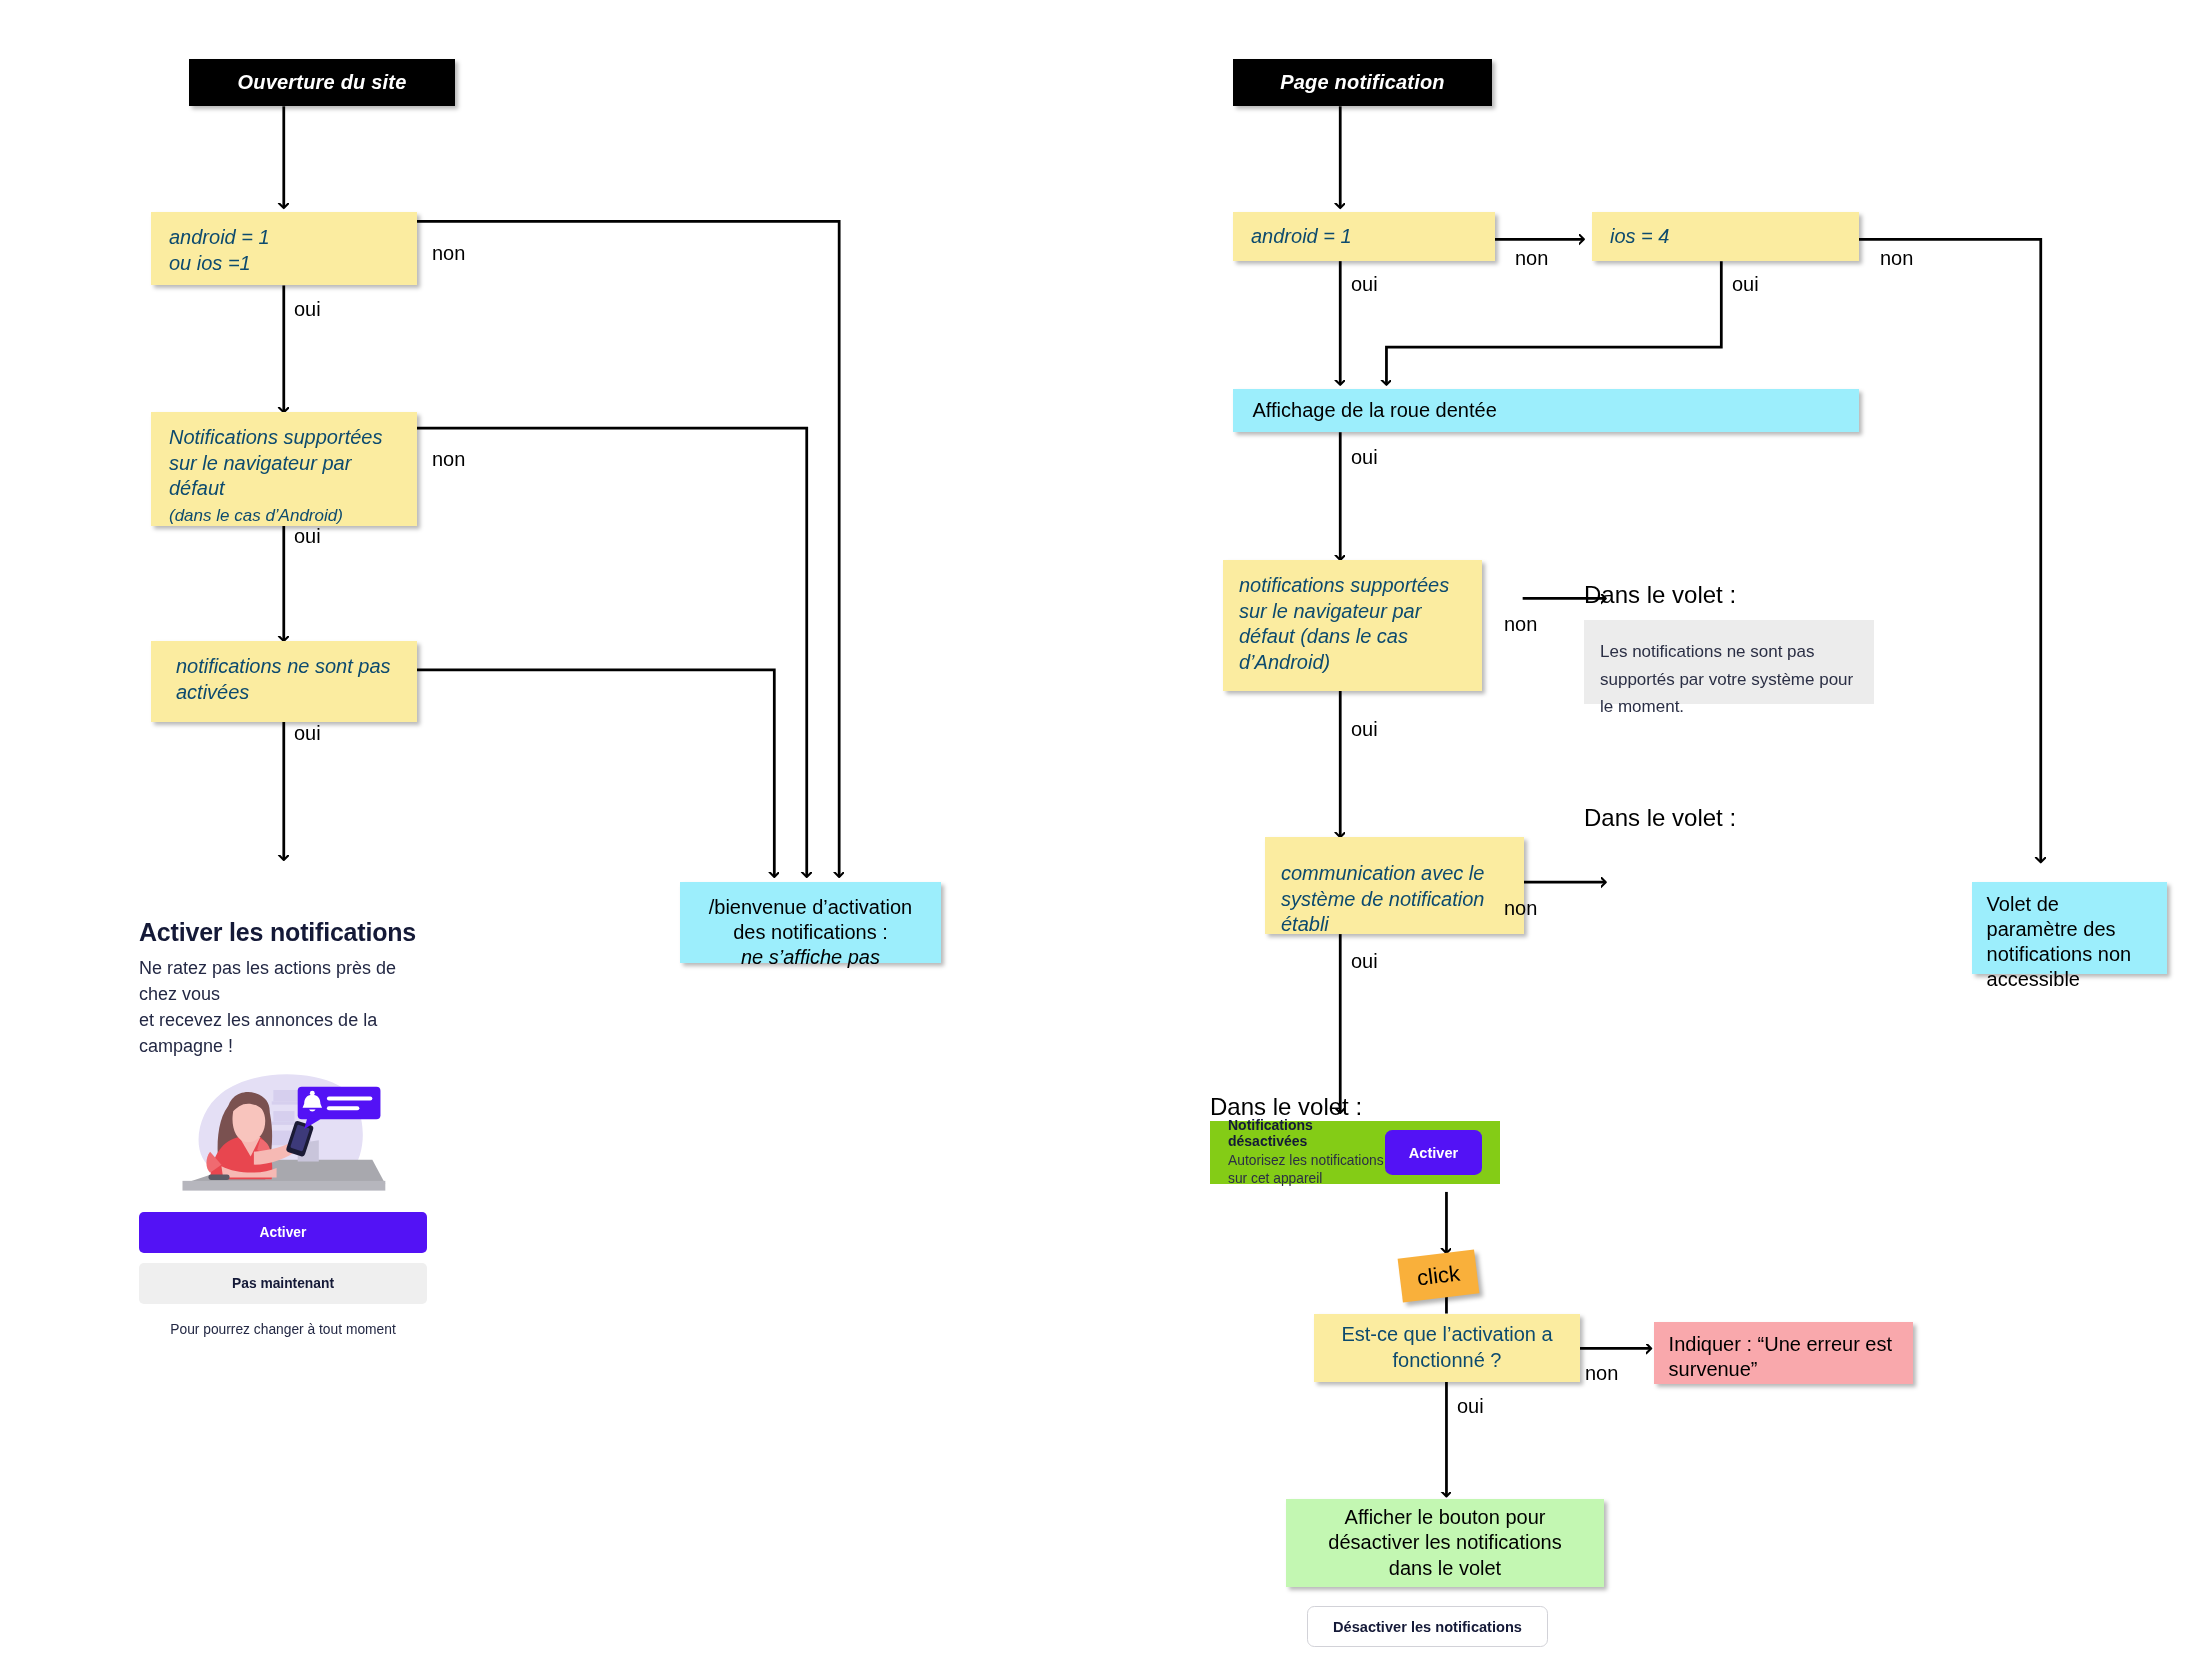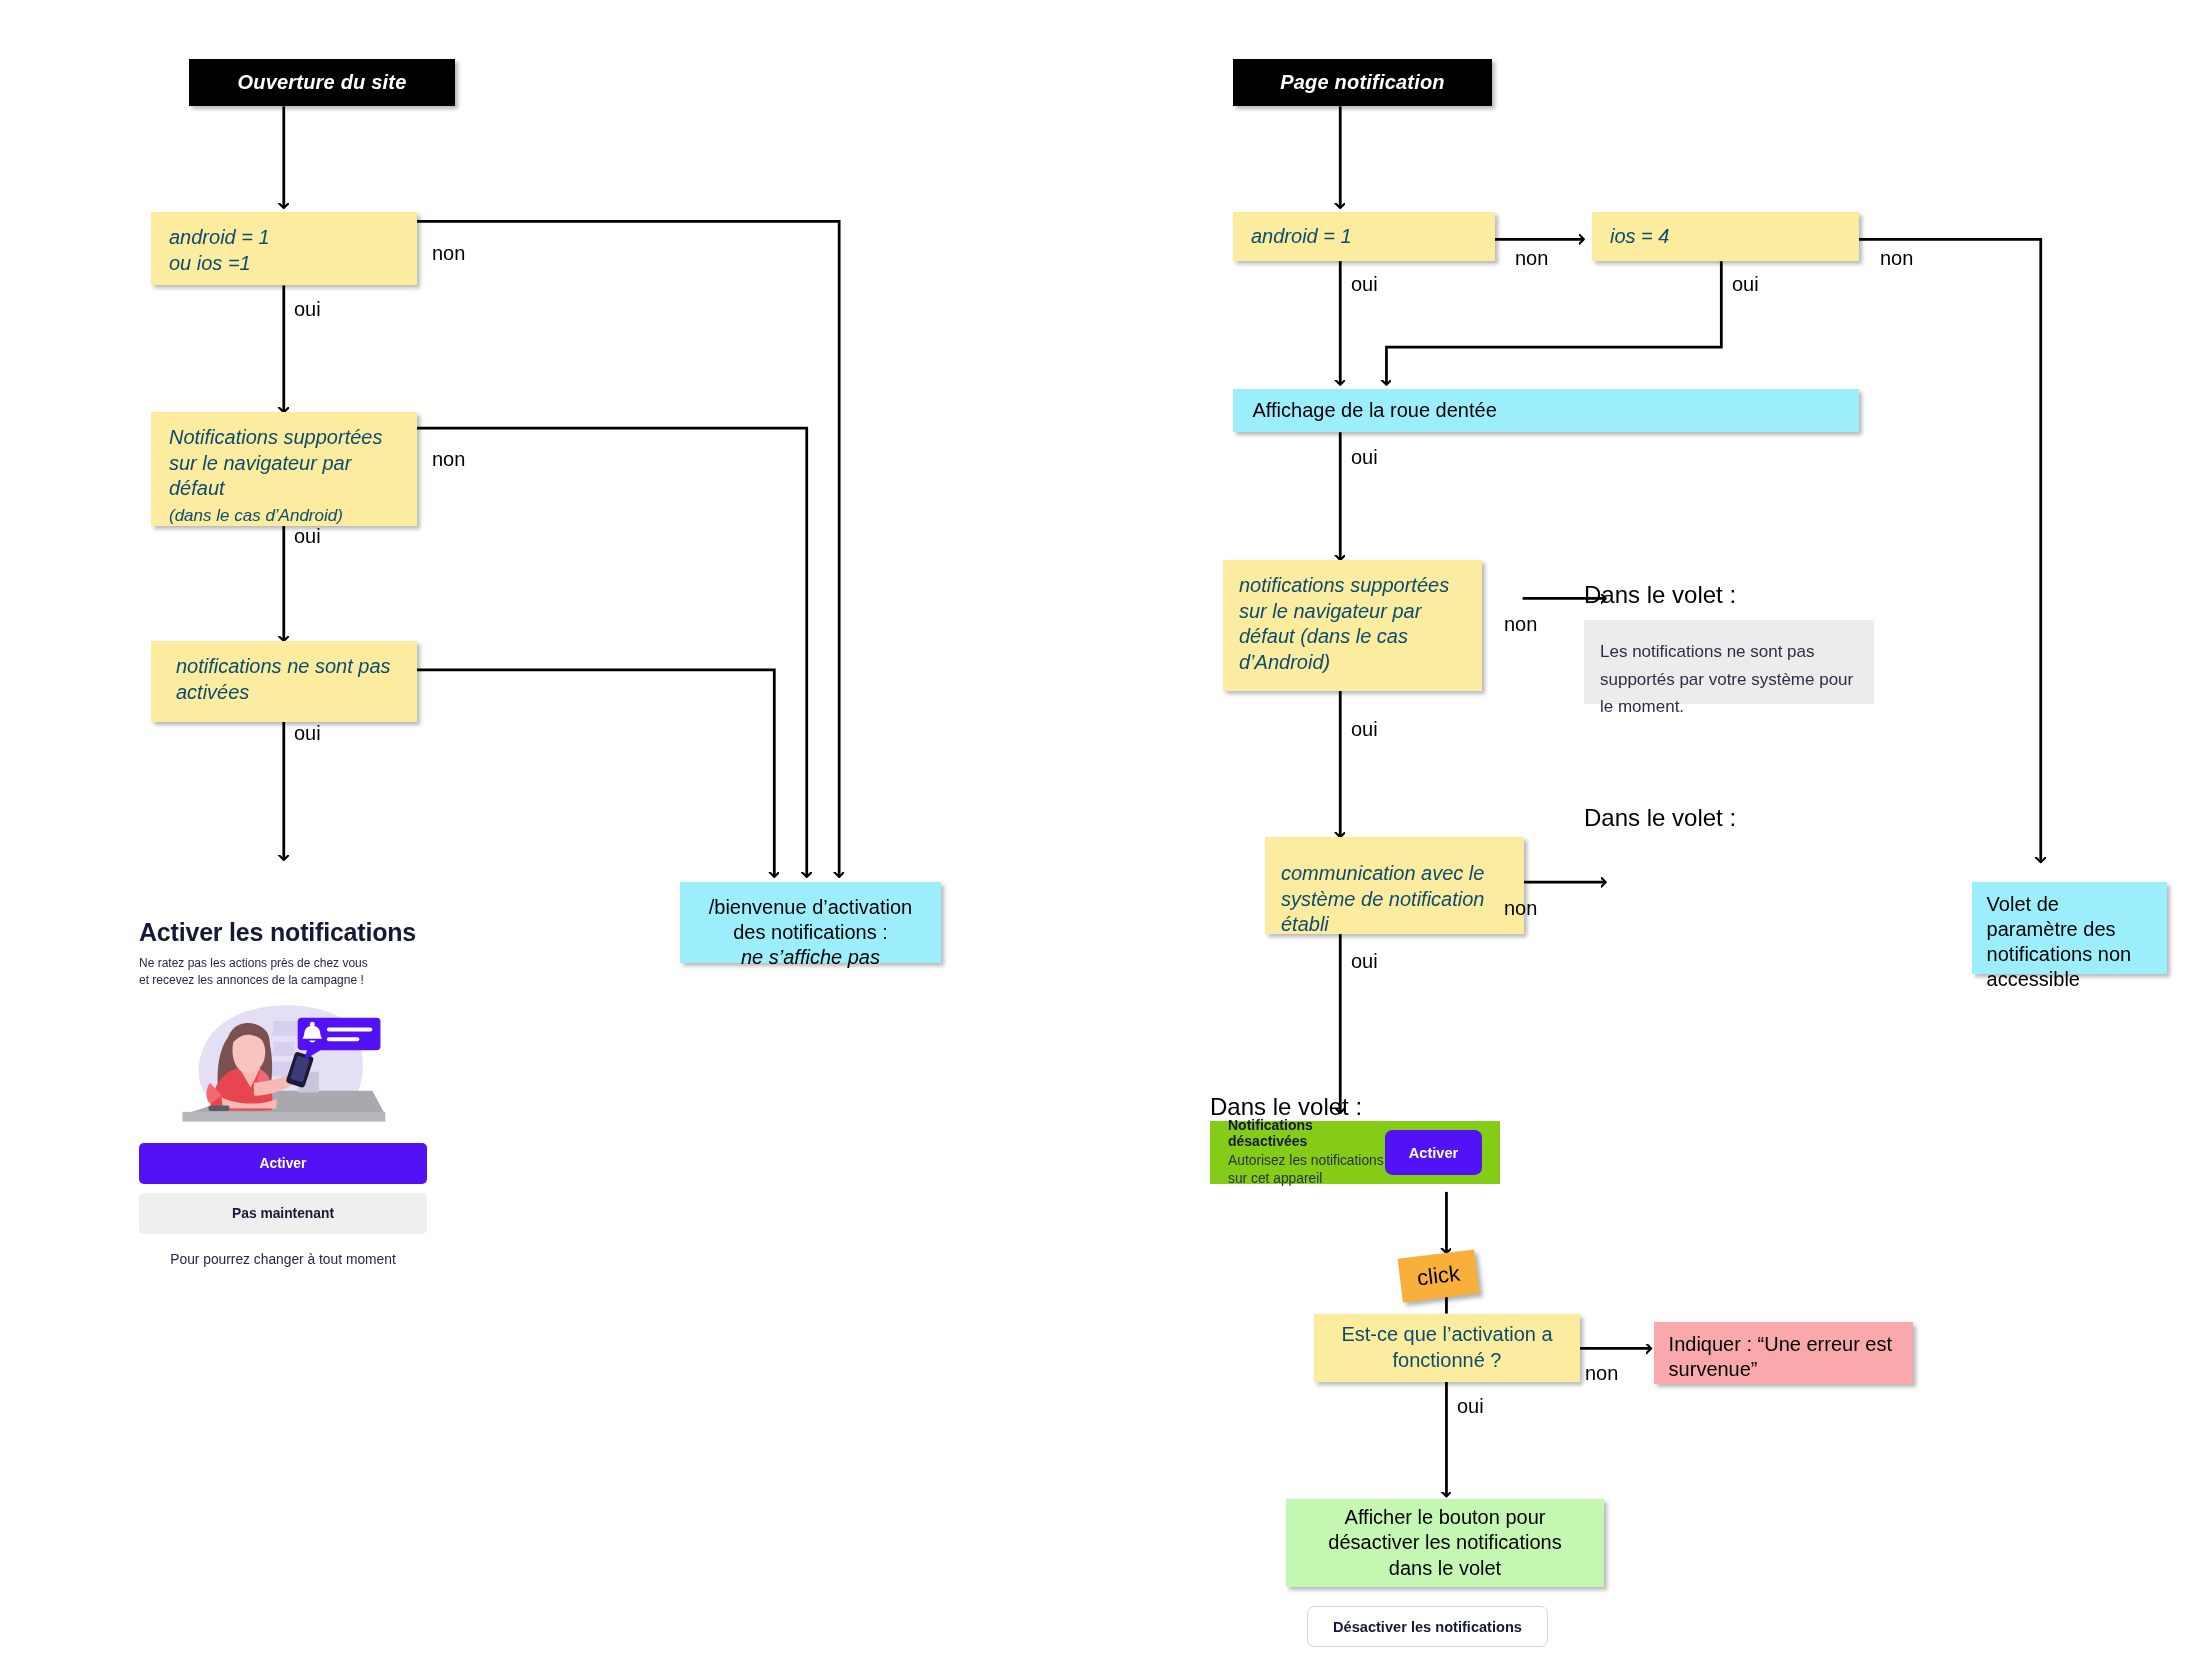--- a/index.html
+++ b/index.html
@@ -28,21 +28,21 @@
   .greybox{position:absolute;background:#ececec;box-sizing:border-box;
            font-size:17px;line-height:1.62;color:#2b2f45;padding:18px 16px;}
 
   .click-tag{position:absolute;background:#f9b03b;color:#000;font-size:22px;
              display:flex;align-items:center;justify-content:center;
              transform:rotate(-7deg);box-shadow:3.2px 4px 4px rgba(0,0,0,.3);}
 
   
   .mock{position:absolute;}
   .mock h1{margin:0;font-size:25px;font-weight:bold;color:#141937;letter-spacing:-0.2px;}
-  .mock p.sub{margin:8px 0 0 0;font-size:12px;line-height:1.45;color:#232844;}
+  .mock p.sub{margin:8px 0 0 0;font-size:18px;line-height:1.45;color:#232844;}
   .btn-primary{margin-top:18px;height:41px;border-radius:4.9px;background:#5312f5;color:#fff;
                display:flex;align-items:center;justify-content:center;
                font-size:13.8px;font-weight:bold;}
   .btn-ghost{margin-top:9.7px;height:41px;border-radius:4.9px;background:#efefef;color:#141937;
              display:flex;align-items:center;justify-content:center;
              font-size:13.8px;font-weight:bold;}
   .mock .foot{margin-top:18px;text-align:center;font-size:13.8px;color:#232844;}
 
   
   .volet{position:absolute;background:#84cc16;display:flex;align-items:center;

